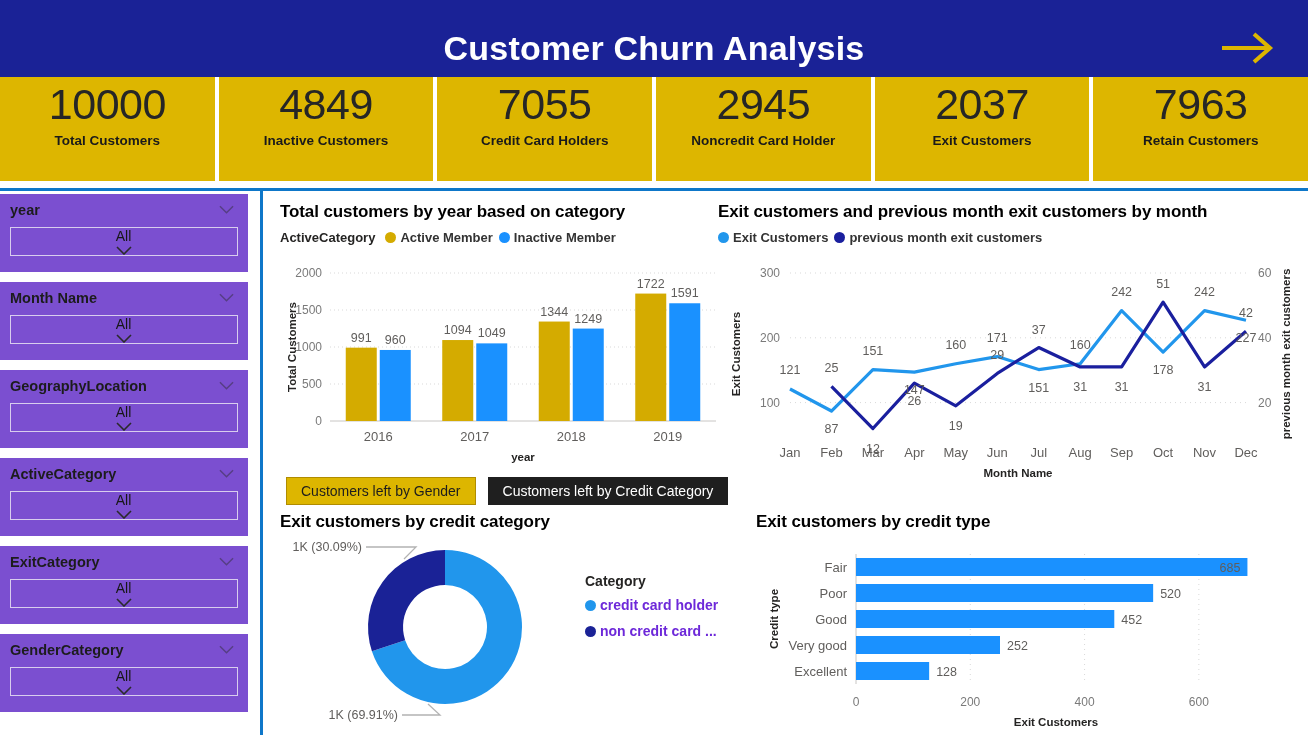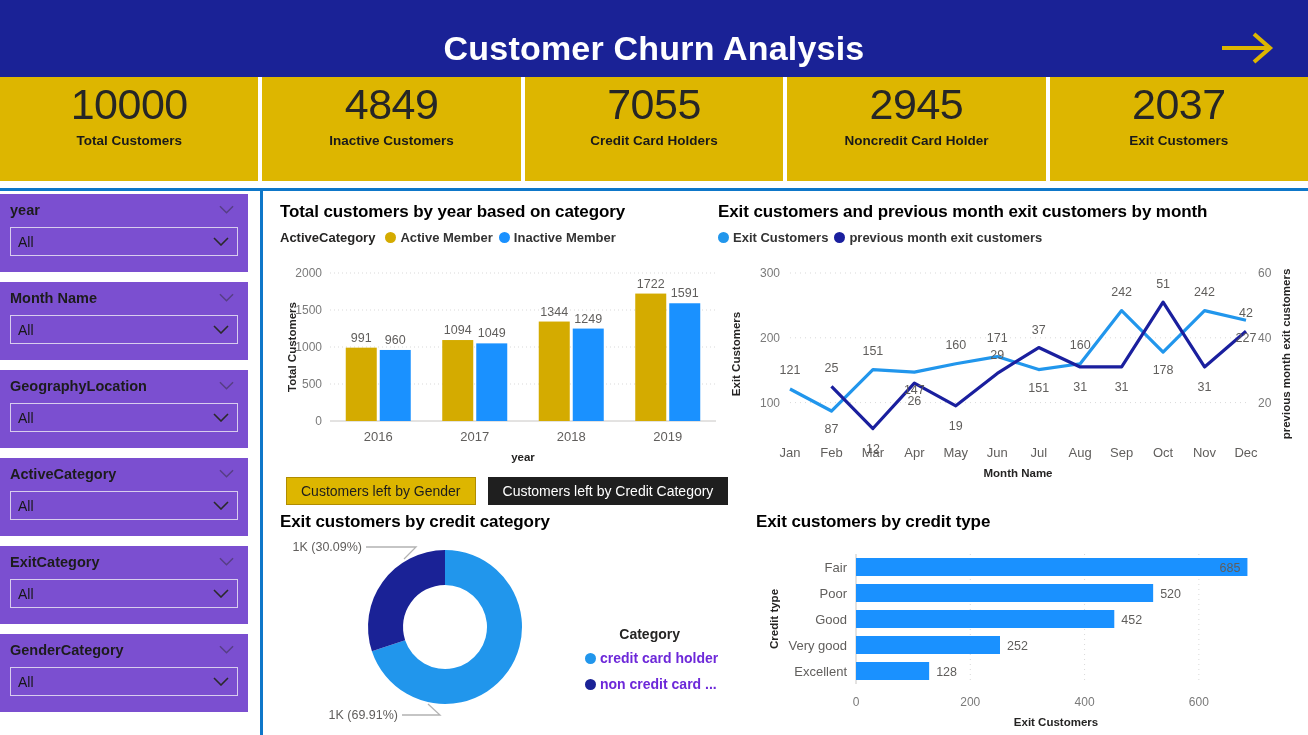--- a/index.html
+++ b/index.html
@@ -64,20 +64,21 @@
     font-size: 14.5px; font-weight: bold; color: #1c1c1c; margin-bottom: 9px;
   }
   .slicer-caret-top {
     position: absolute; right: 14px; top: 11px; width: 15px; height: 9px;
     opacity: .45;
   }
   .slicer-box {
     border: 1.5px solid #d8cdee; height: 29px;
     display: flex; align-items: center; justify-content: space-between;
     padding: 0 8px 0 7px;
+    flex-direction: column;
   }
   .slicer-value { font-size: 14px; color: #171717; }
   .slicer-caret { width: 16px; height: 9px; }
 
   
   .panel { position: absolute; }
   .panel-title {
     font-size: 17px; font-weight: bold; color: #000000; letter-spacing: -.1px;
   }
   .legend-row {
@@ -96,21 +97,21 @@
   
   .tabs { position: absolute; left: 286px; top: 477px; display: flex; gap: 12px; }
   .tab {
     font-size: 14px; padding: 6px 14px; cursor: pointer;
     display: flex; align-items: center; justify-content: center; height: 28px;
   }
   .tab-active   { background: #ddb600; color: #1d1d1d; border: 1.5px solid #b08c00; }
   .tab-inactive { background: #1f1f1f; color: #ffffff; border: 1.5px solid #1f1f1f; }
 
   
-  .donut-legend { position: absolute; left: 585px; top: 626px; text-align: center; }
+  .donut-legend { position: absolute; left: 585px; top: 573px; }
   .donut-legend .legend-title { display: block; margin-bottom: 8px; font-size: 14px; }
   .donut-legend .legend-item { margin-bottom: 10px; }
   .donut-legend .legend-text { font-size: 14px; color: #6d28d9; }
 </style>
 </head>
 <body>
 
 <div id="app">
 
   <div class="header">
@@ -134,20 +135,24 @@
       <div class="kpi-value">7055</div>
       <div class="kpi-label">Credit Card Holders</div>
     </div>
     <div class="kpi-card">
       <div class="kpi-value">2945</div>
       <div class="kpi-label">Noncredit Card Holder</div>
     </div>
     <div class="kpi-card">
       <div class="kpi-value">2037</div>
       <div class="kpi-label">Exit Customers</div>
+    </div>
+    <div class="kpi-card">
+      <div class="kpi-value">7963</div>
+      <div class="kpi-label">Retain Customers</div>
     </div>
   </div>
 
   <div class="hline-top"></div>
   <div class="vline-sidebar"></div>
 
   <div class="sidebar">
 
     <div class="slicer">
       <div class="slicer-title">year</div>

